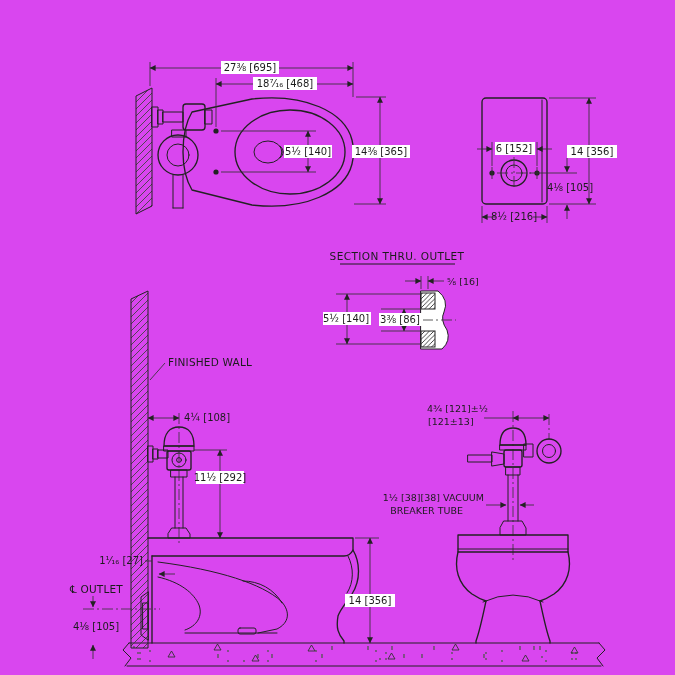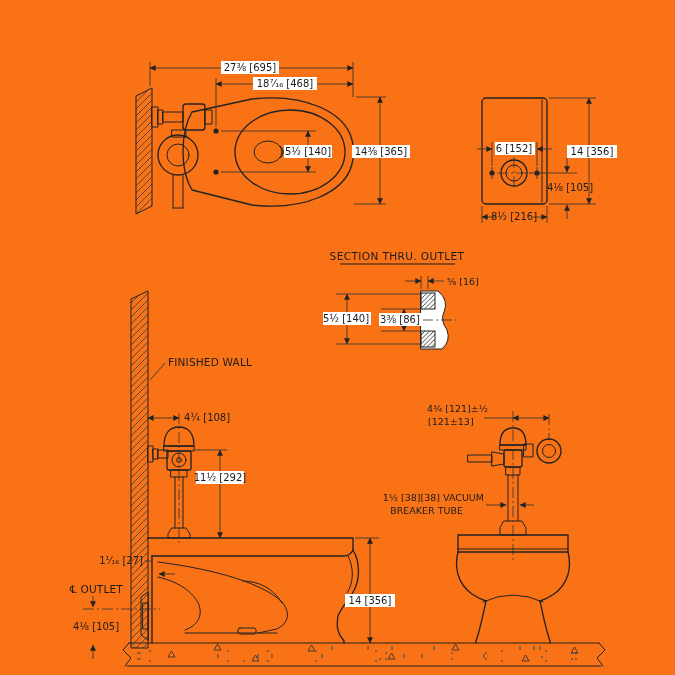--- a/index.html
+++ b/index.html
@@ -1,16 +1,16 @@
 <!DOCTYPE html>
 <html><head>
 <meta charset="utf-8">
 <style>
   html,body{margin:0;padding:0;background:#ffffff;}
-  .stage{position:relative;width:675px;height:675px;background:#f97316;overflow:hidden;
+  .stage{position:relative;width:675px;height:675px;background:#d946ef;overflow:hidden;
          font-family:"DejaVu Sans", "Liberation Sans", sans-serif;}
   svg text{font-family:"DejaVu Sans", "Liberation Sans", sans-serif;fill:#1c1c1c;}
   .dim{font-size:10px;}
   .dim-small{font-size:9.5px;}
   .lbl{font-size:10.5px;letter-spacing:.2px;}
   .title{font-size:10.5px;letter-spacing:.4px;}
   .obj{stroke:#222;stroke-width:1.35;fill:none;stroke-linecap:round;stroke-linejoin:round;}
   .obj2{stroke:#222;stroke-width:1;fill:none;stroke-linecap:round;stroke-linejoin:round;}
   .thin{stroke:#333;stroke-width:.85;fill:none;}
   .cline{stroke:#333;stroke-width:.8;fill:none;stroke-dasharray:11 3 2 3;}

